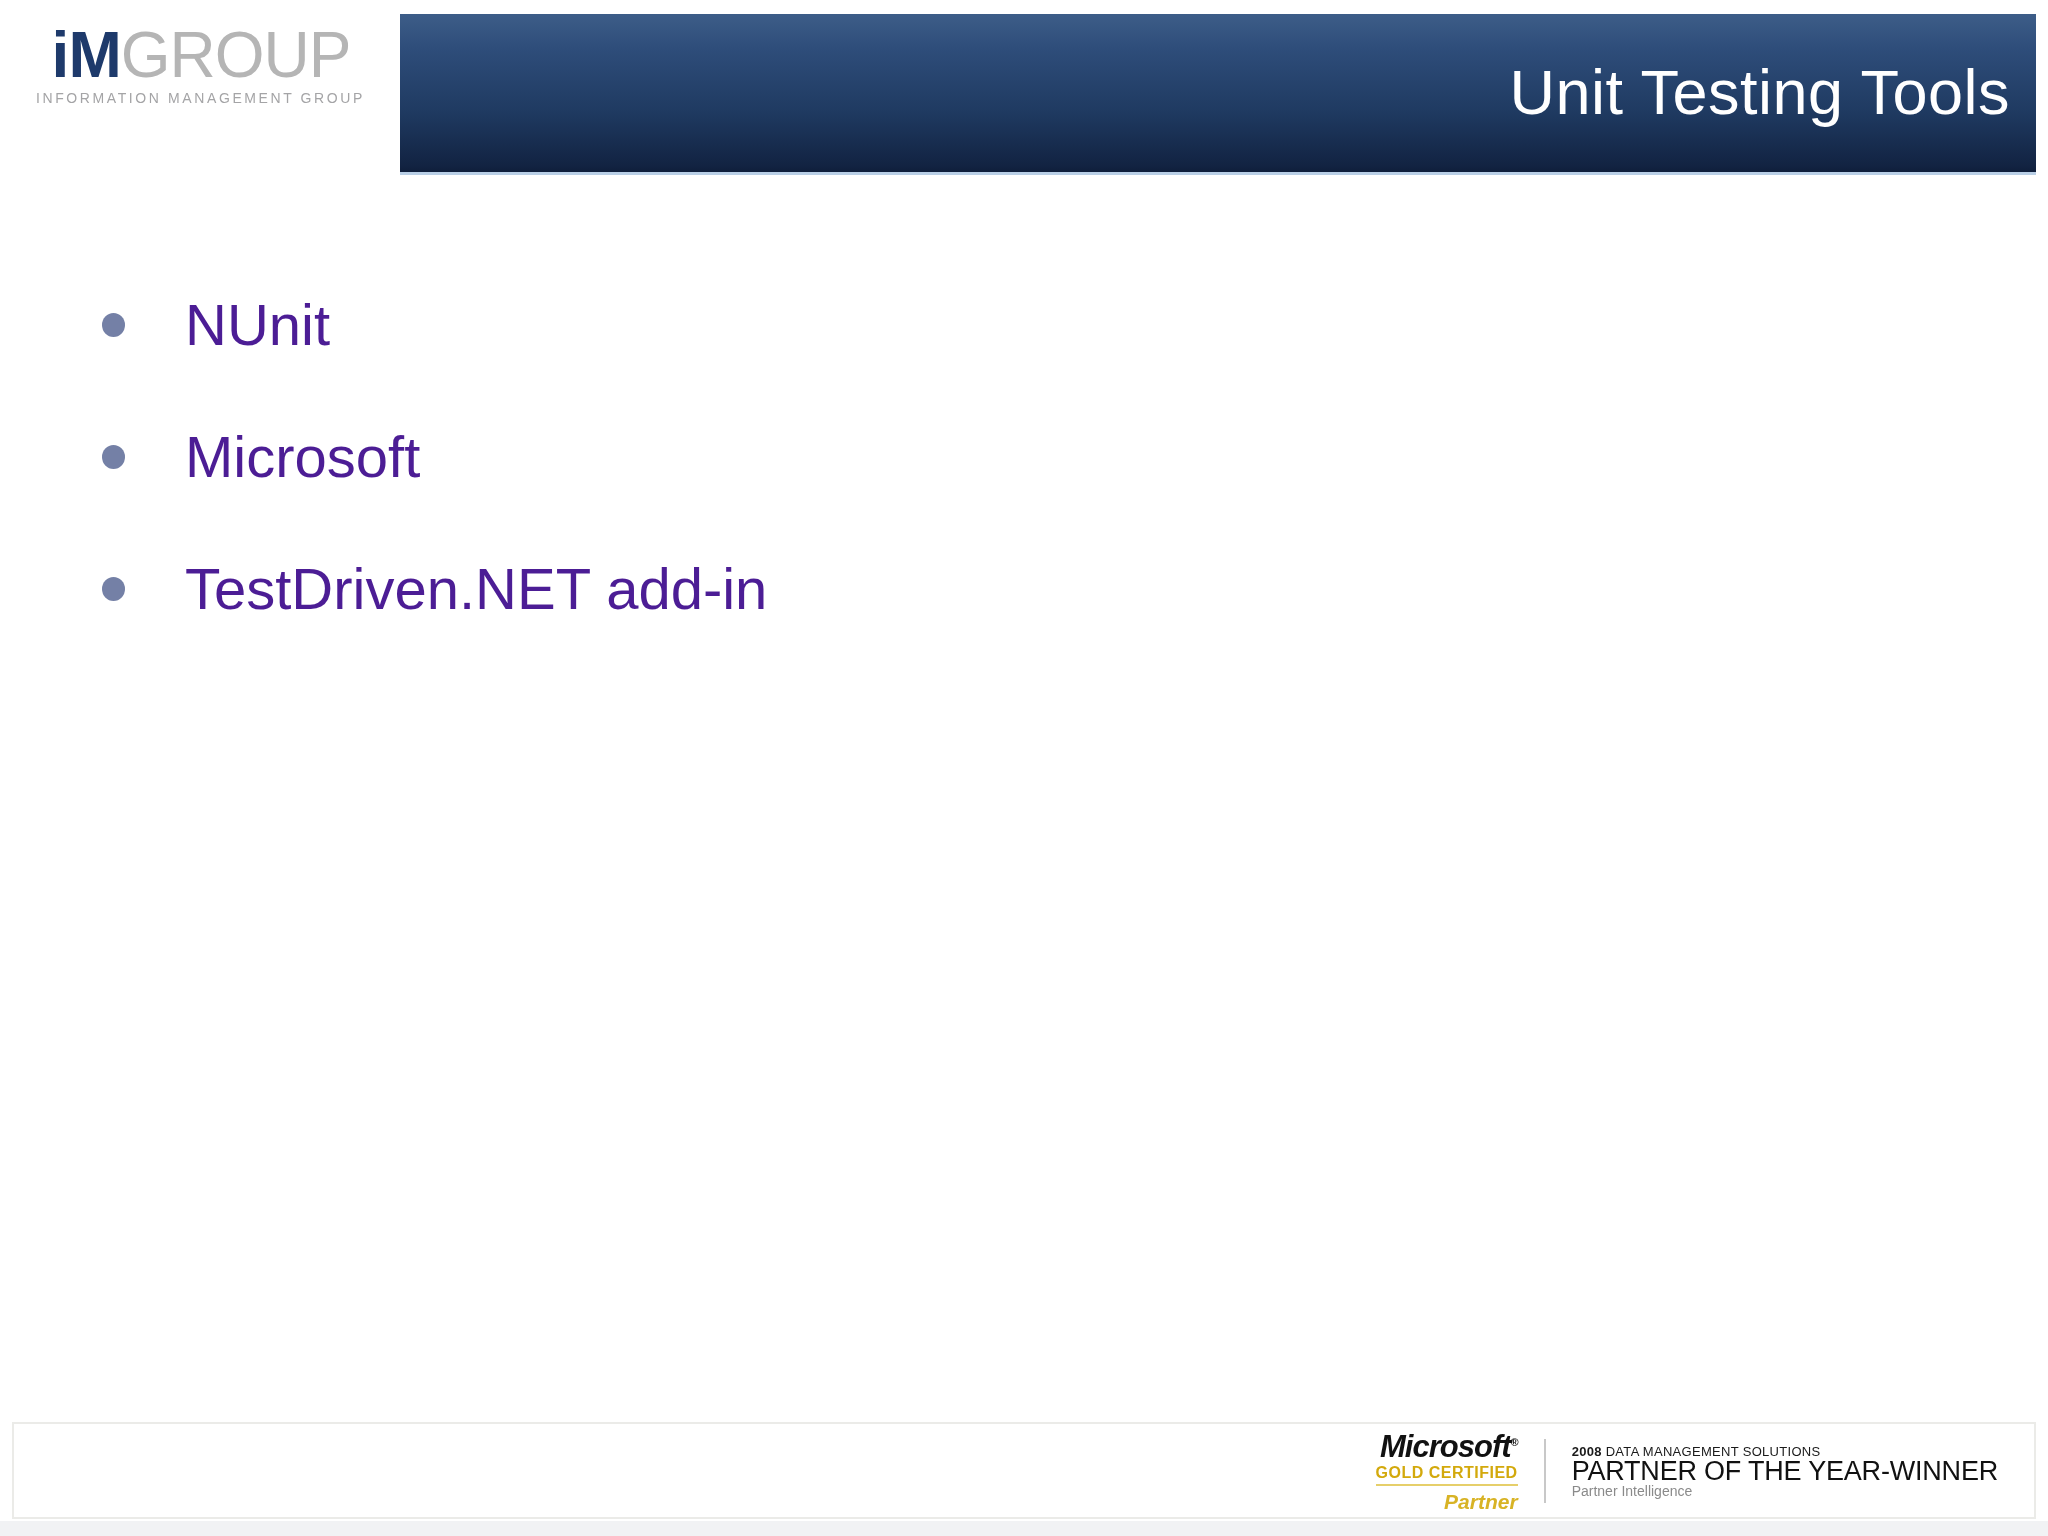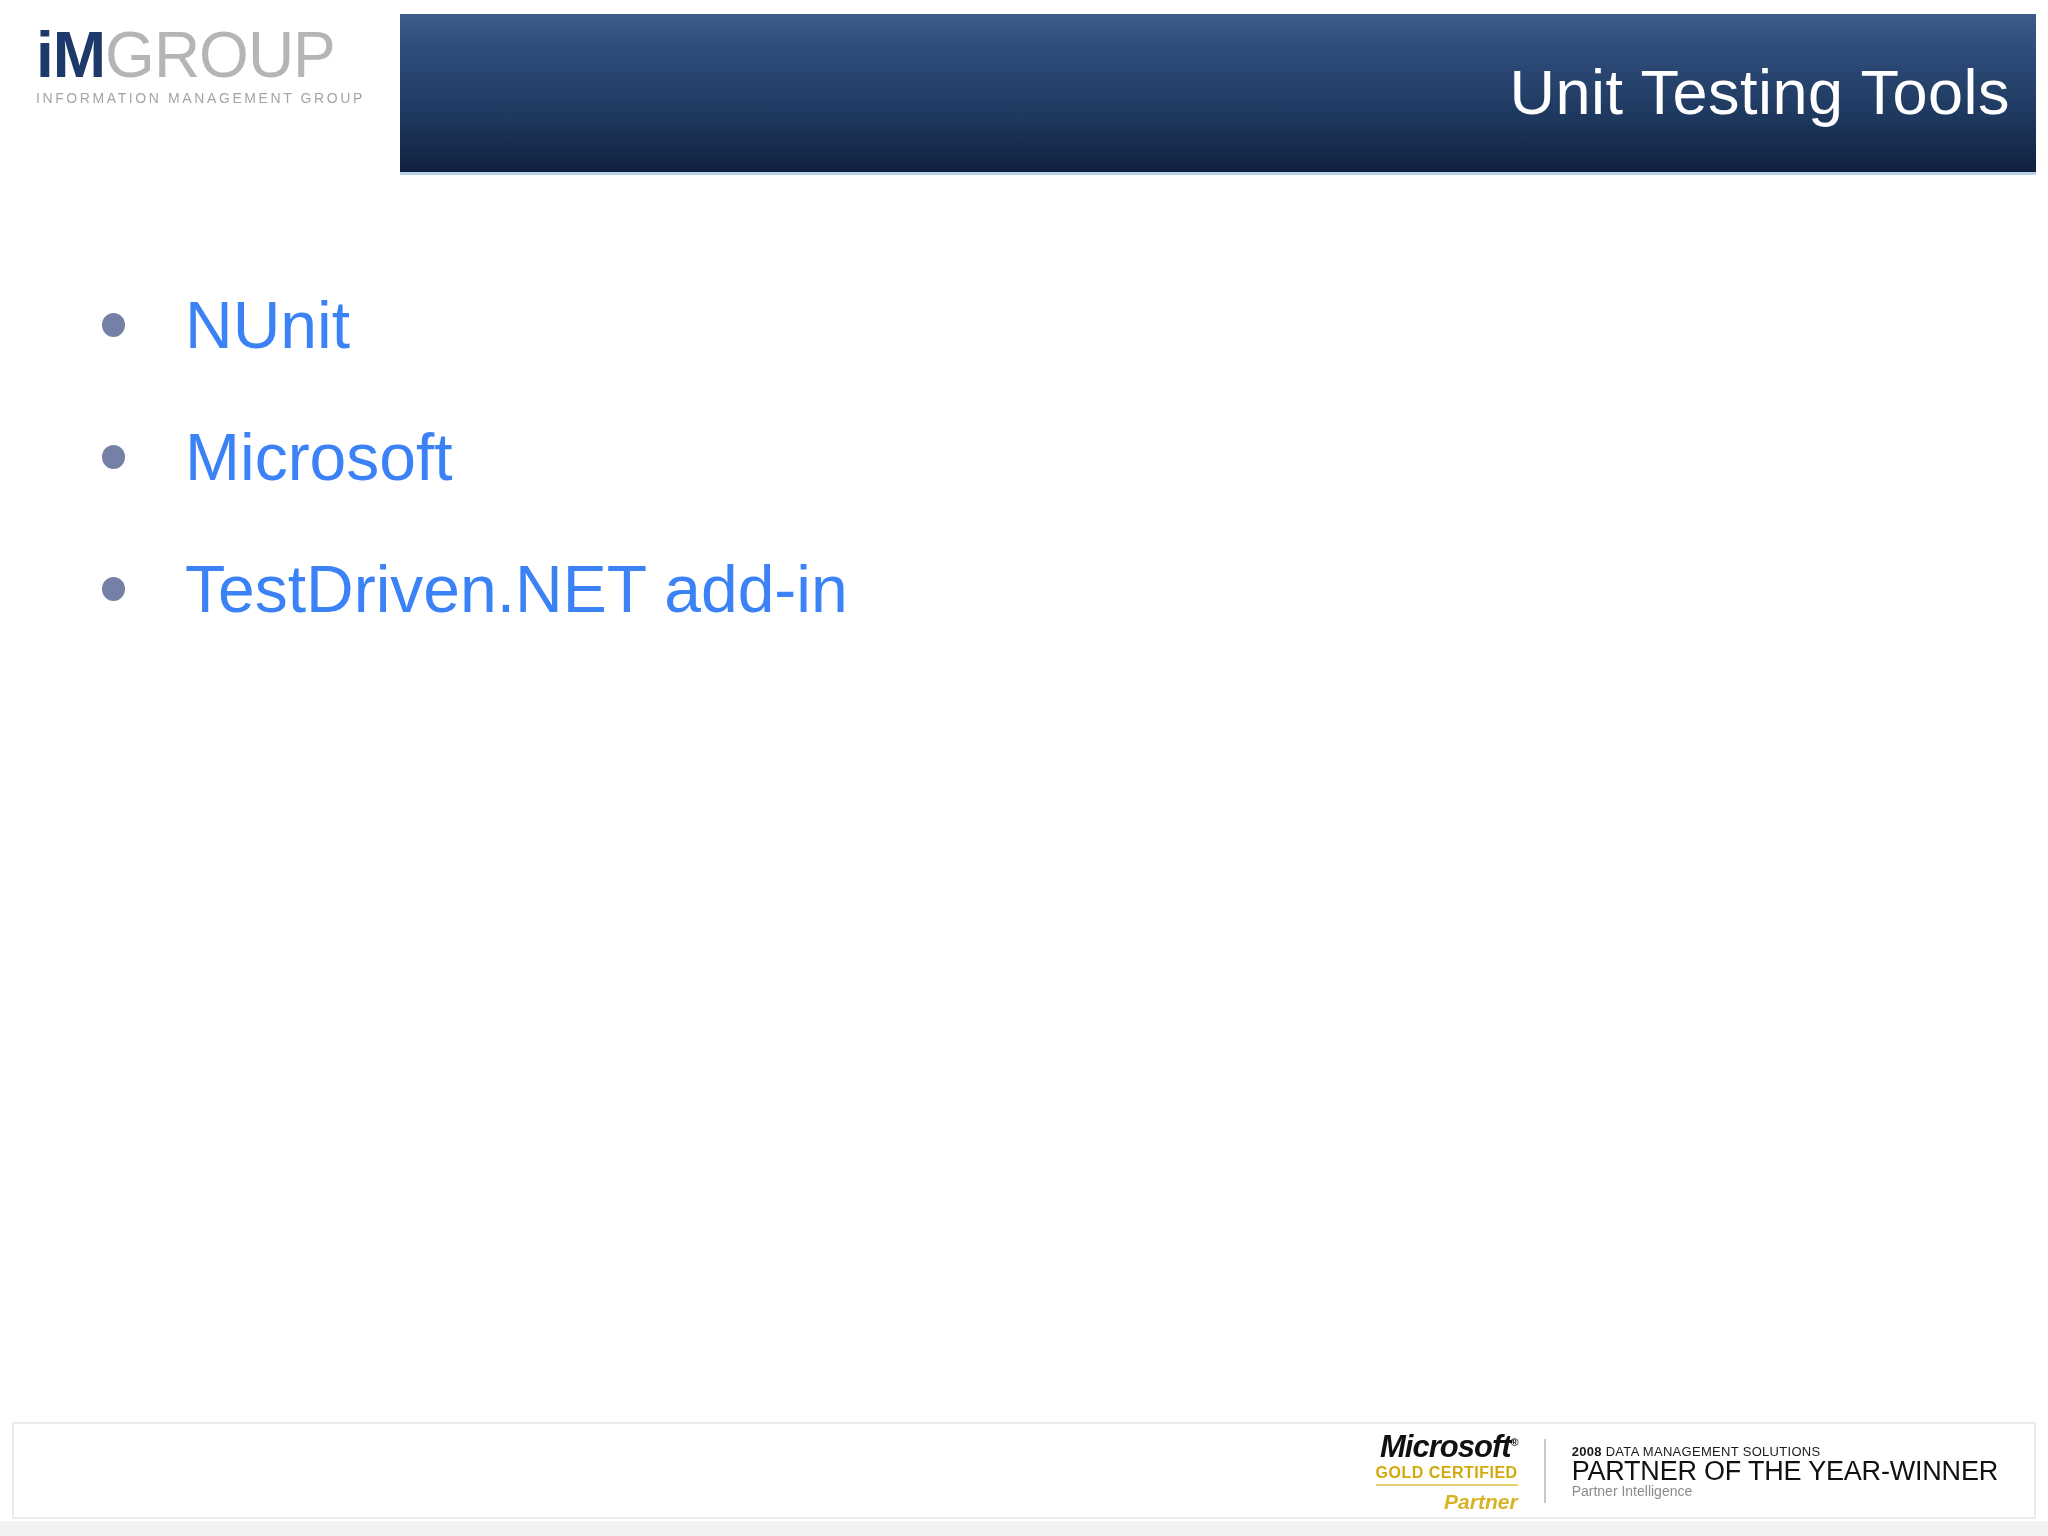--- a/index.html
+++ b/index.html
@@ -19,20 +19,21 @@
     position: absolute;
     left: 36px;
     top: 22px;
     width: 330px;
   }
   .logo-line {
     font-size: 64px;
     line-height: 66px;
     letter-spacing: -1px;
     white-space: nowrap;
+    text-align: center;
   }
   .logo-im {
     color: #1e3a6b;
     font-weight: bold;
   }
   .logo-group {
     color: #b5b5b5;
     font-weight: normal;
   }
   .logo-subtitle {
@@ -68,23 +69,23 @@
   
   .bullets {
     position: absolute;
     left: 102px;
     top: 290px;
     list-style: none;
   }
   .bullets li {
     position: relative;
     padding-left: 83px;
-    font-size: 66px;
+    font-size: 58px;
     line-height: 70px;
-    color: #3b82f6;
+    color: #4c1d95;
     margin-bottom: 62px;
     white-space: nowrap;
   }
   .bullets li .bullet-dot {
     position: absolute;
     left: 0;
     top: 50%;
     transform: translateY(-50%);
     width: 23px;
     height: 24px;

